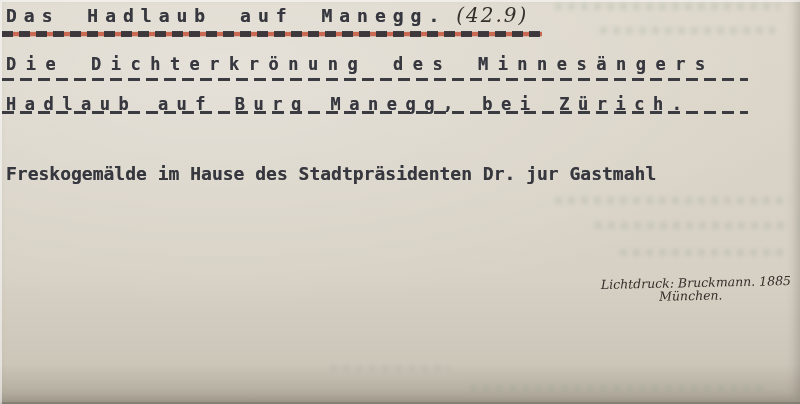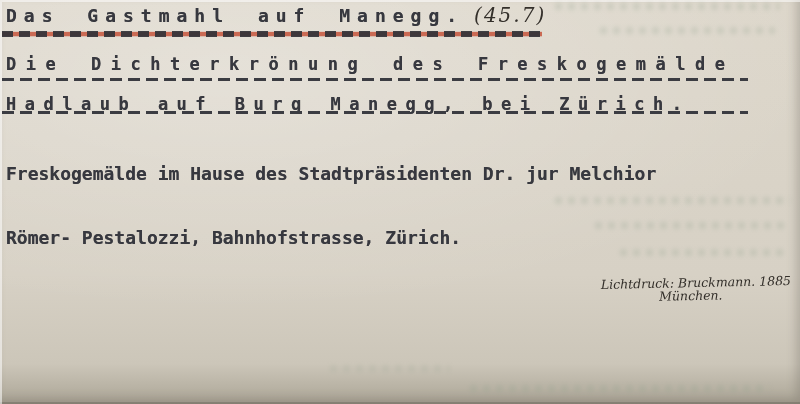--- a/index.html
+++ b/index.html
@@ -73,32 +73,31 @@
 <div class="card">
 
   <div class="bleed b1"></div>
   <div class="bleed b2"></div>
   <div class="bleed b3"></div>
   <div class="bleed b4"></div>
   <div class="bleed b5"></div>
   <div class="bleed b6"></div>
   <div class="bleed b7"></div>
 
-  <div class="hdr h1 typed"><span>Das Gastmahl auf Manegg.</span><span class="hand hand-catalog">(45.7)</span></div>
+  <div class="hdr h1 typed"><span>Das Hadlaub auf Manegg.</span><span class="hand hand-catalog">(42.9)</span></div>
   <div class="ul ul-red"></div>
 
-  <div class="hdr h2 typed">Die Dichterkrönung des Freskogemälde</div>
+  <div class="hdr h2 typed">Die Dichterkrönung des Minnesängers</div>
   <div class="ul ul-black ul-b1"></div>
 
   <div class="hdr h3 typed">Hadlaub auf Burg Manegg, bei Zürich.</div>
   <div class="ul ul-black ul-b2"></div>
 
   <div class="bodytext typed">
-    <div class="line">Freskogemälde im Hause des Stadtpräsidenten Dr. jur Melchior</div>
-    <div class="line">Römer- Pestalozzi, Bahnhofstrasse, Zürich.</div>
+    <div class="line">Freskogemälde im Hause des Stadtpräsidenten Dr. jur Gastmahl</div>
     
     
     
     
     
     
     
     
     
   </div>

